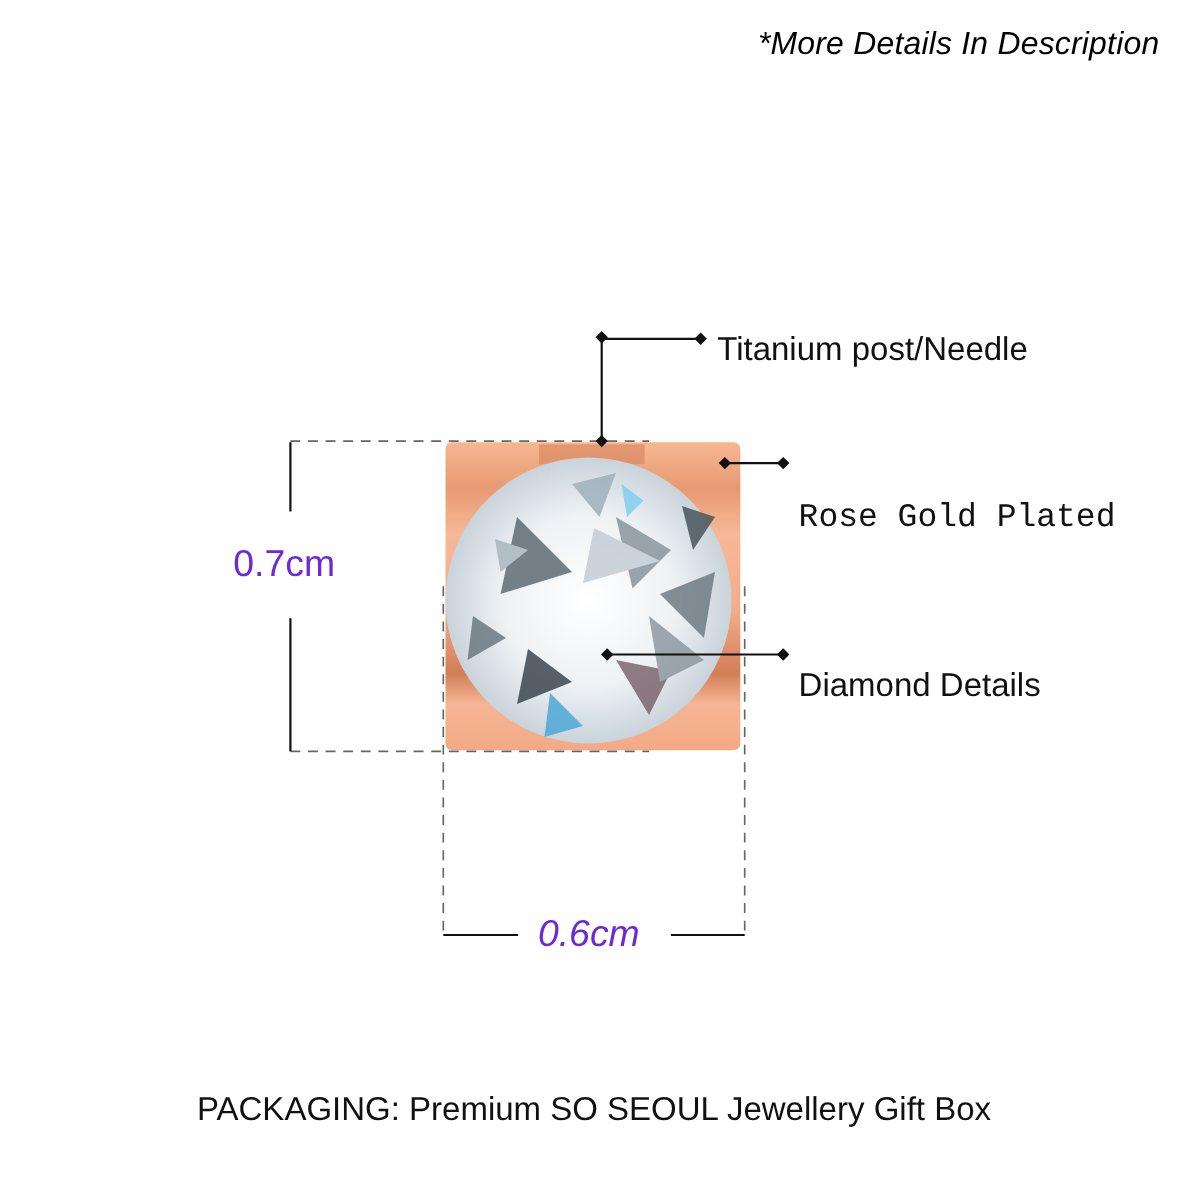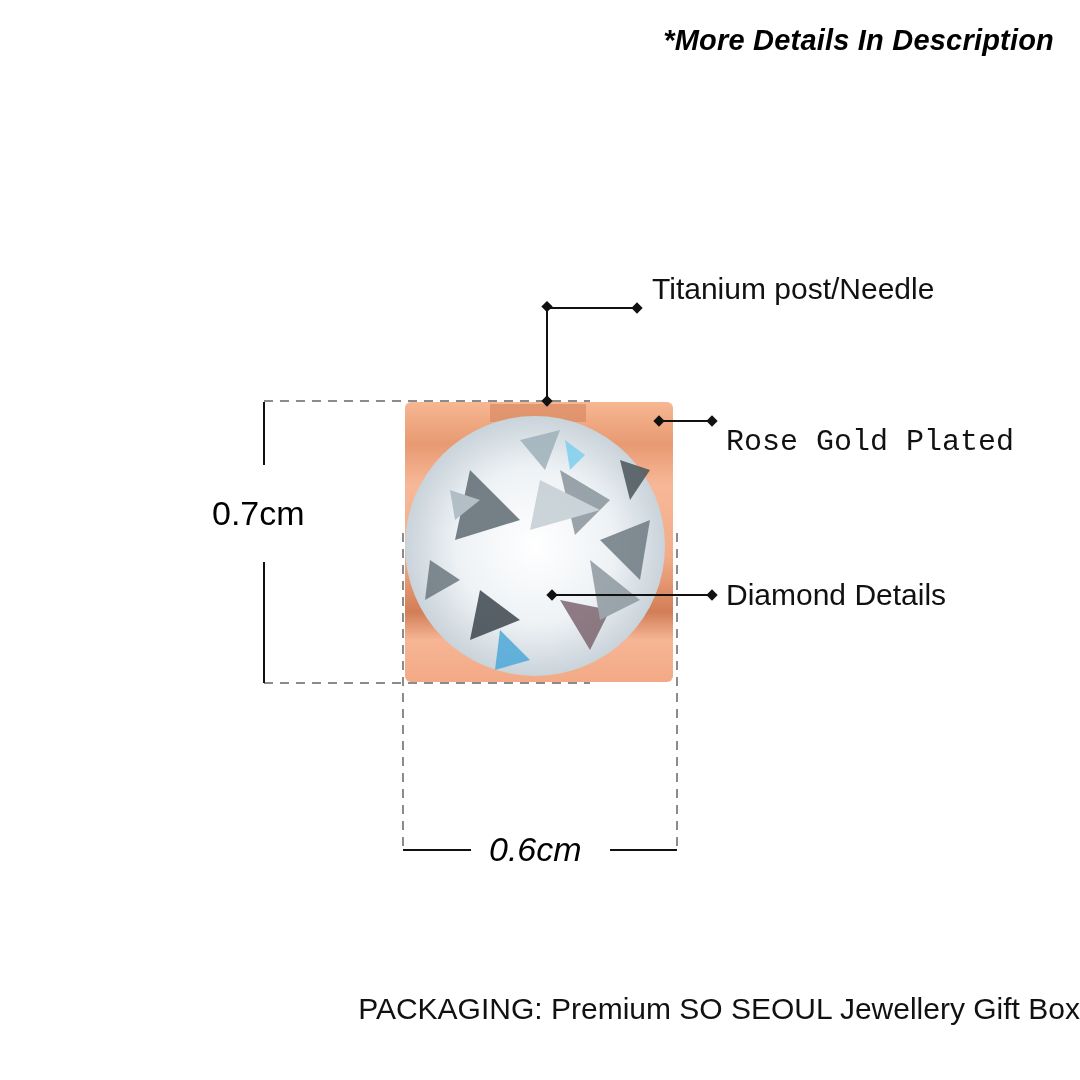--- a/index.html
+++ b/index.html
@@ -1,22 +1,22 @@
 <!DOCTYPE html>
 <html><head>
 <meta charset="utf-8">
 <style>
   html, body { margin: 0; padding: 0; background: #ffffff; }
   body { width: 1080px; height: 1080px; position: relative; overflow: hidden;
          font-family: "Liberation Sans", "DejaVu Sans", sans-serif; color: #111; }
   .abs { position: absolute; }
-  .note { right: 26px; top: 24px; font-size: 29px; font-weight: bold; font-style: italic; color: #000; letter-spacing: 0.2px; text-align: right; }
-  .label { font-size: 30px; color: #111; white-space: nowrap; line-height: 36px; }
-  .dim { font-size: 34px; color: #000000; white-space: nowrap; }
-  .footer { left: 0; right: 0; top: 992px; text-align: right; font-size: 30px; color: #111; }
+  .note { right: 26px; top: 24px; font-size: 29px; font-weight: normal; font-style: italic; color: #000; letter-spacing: 0.2px; text-align: right; }
+  .label { font-size: 30px; color: #111; white-space: nowrap; line-height: 36px; margin-top: 29px; }
+  .dim { font-size: 34px; color: #6d28d9; white-space: nowrap; }
+  .footer { left: 0; right: 0; top: 992px; text-align: center; font-size: 30px; color: #111; }
   svg.diagram { position: absolute; left: 0; top: 0; }
 </style>
 </head>
 <body>
 
 <div class="abs note">*More Details In Description</div>
 
 <svg class="diagram" width="1080" height="1080" viewBox="0 0 1080 1080">
   <defs>
     <linearGradient id="gold" x1="0" y1="0" x2="0" y2="1">

